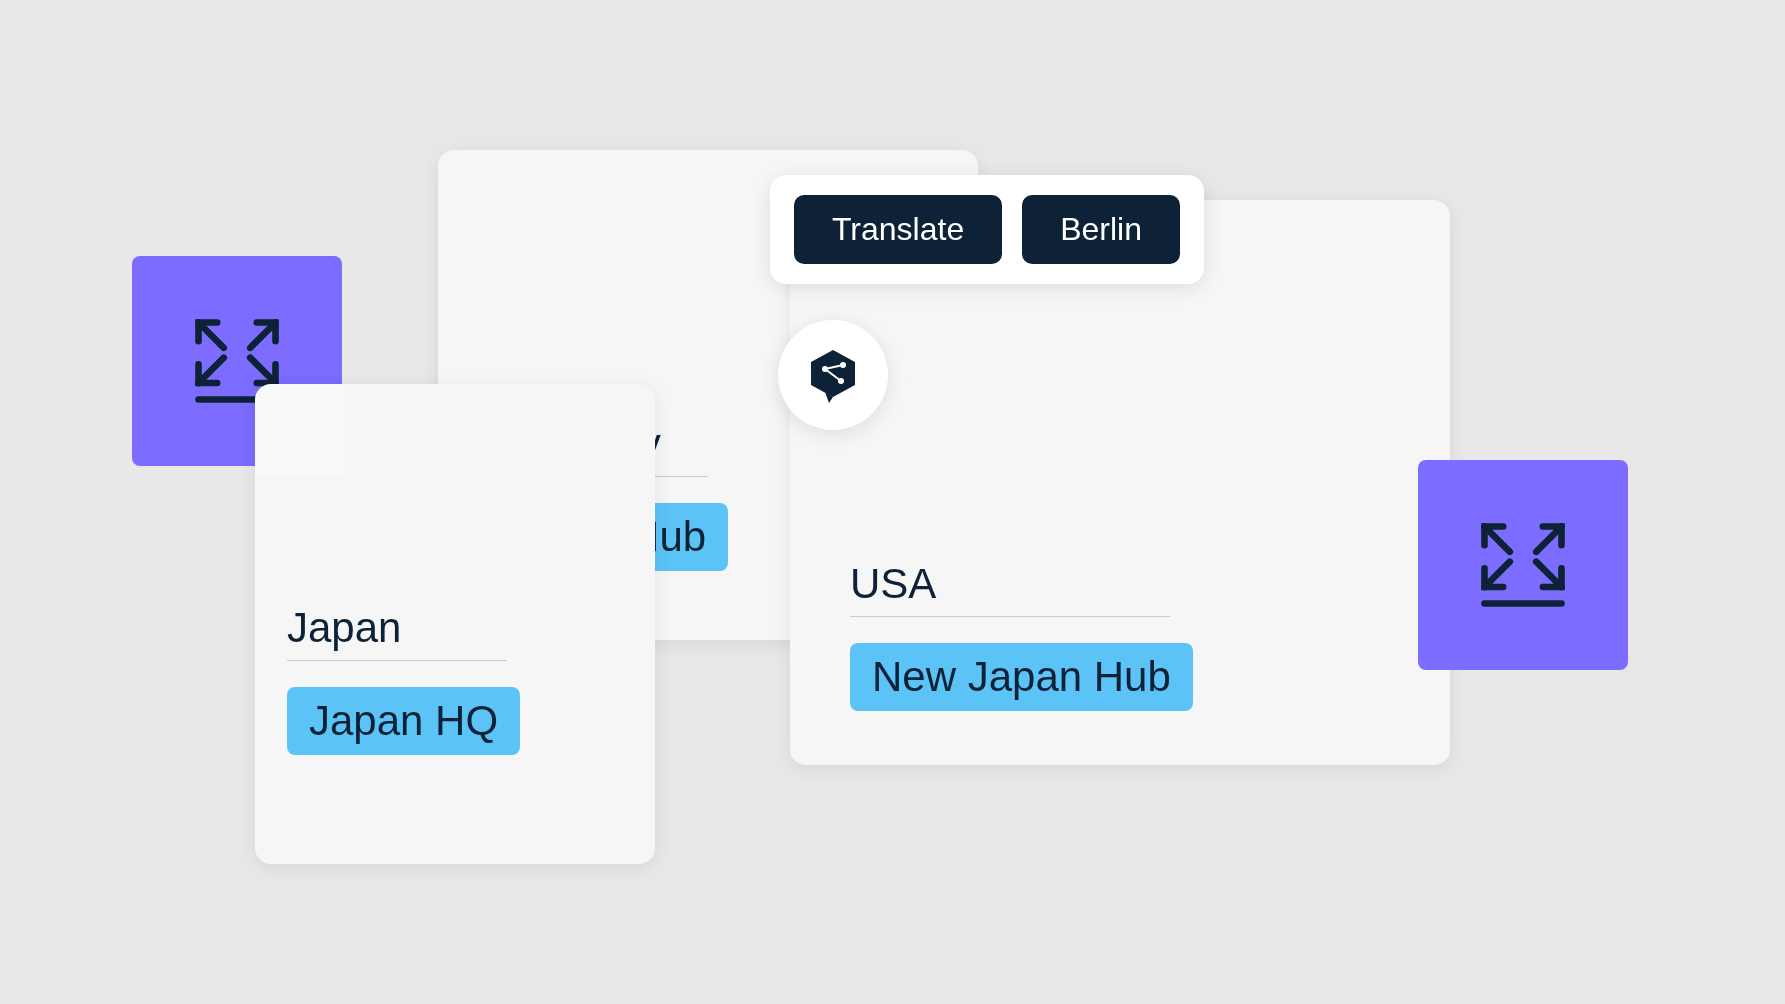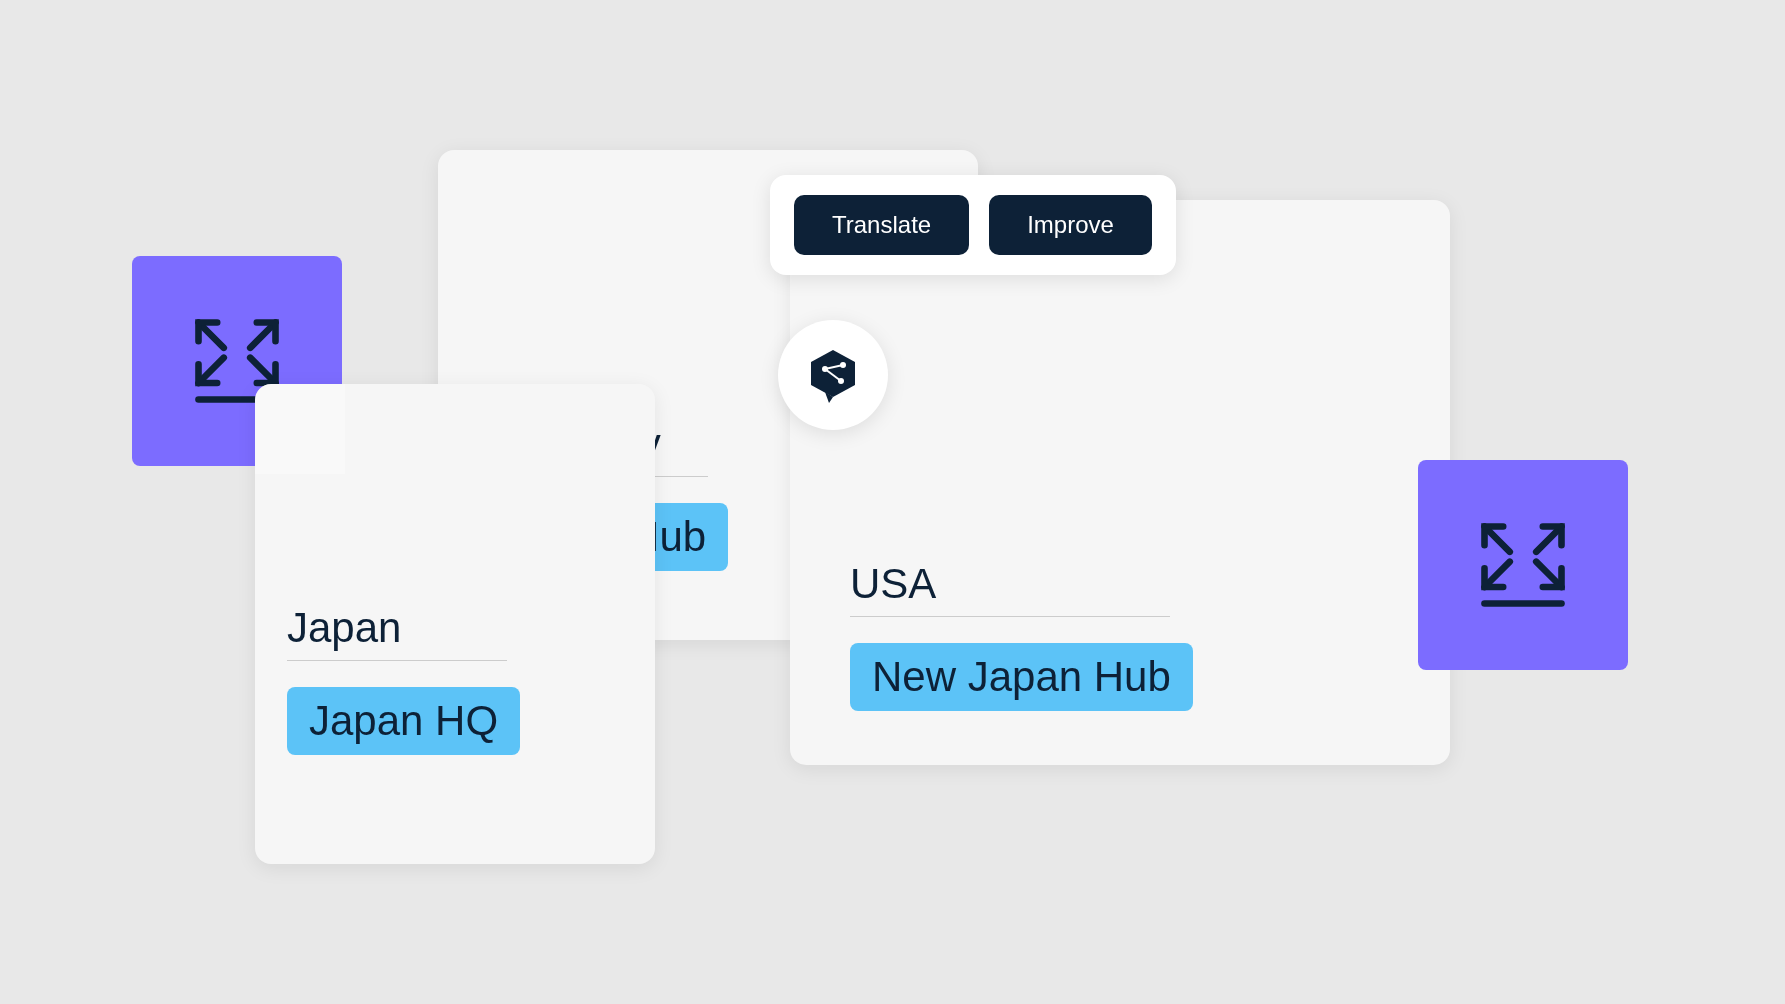--- a/index.html
+++ b/index.html
@@ -104,21 +104,21 @@
       border-radius: 16px;
       padding: 20px 24px;
       display: flex;
       gap: 20px;
       box-shadow: 0 4px 20px rgba(0,0,0,0.1);
       z-index: 10;
     }
     .toolbar-btn {
       background: #0d2137;
       color: #ffffff;
-      font-size: 24px;
+      font-size: 32px;
       font-weight: 400;
       padding: 16px 38px;
       border-radius: 10px;
       border: none;
       cursor: pointer;
     }
     .translate-bubble {
       position: absolute;
       left: 778px;
       top: 320px;
@@ -178,21 +178,21 @@
 
   <div class="frosted"></div>
 
   <div class="card card-usa">
     <div class="country-label" style="min-width:320px;">USA</div>
     <div class="hub-tag">New Japan Hub</div>
   </div>
 
   <div class="toolbar">
     <button class="toolbar-btn">Translate</button>
-    <button class="toolbar-btn">Improve</button>
+    <button class="toolbar-btn">Berlin</button>
   </div>
 
   <div class="translate-bubble">
     <svg class="hex-logo" viewBox="0 0 60 60">
       <polygon points="30,5 52,17 52,40 30,52 8,40 8,17" fill="#0d2137"></polygon>
       <polygon points="30,52 22,47 26,58" fill="#0d2137"></polygon>
       <circle cx="22" cy="24" r="3" fill="#ffffff"></circle>
       <circle cx="40" cy="20" r="3" fill="#ffffff"></circle>
       <circle cx="38" cy="36" r="3" fill="#ffffff"></circle>
       <line x1="22" y1="24" x2="40" y2="20" stroke="#ffffff" stroke-width="2"></line>

